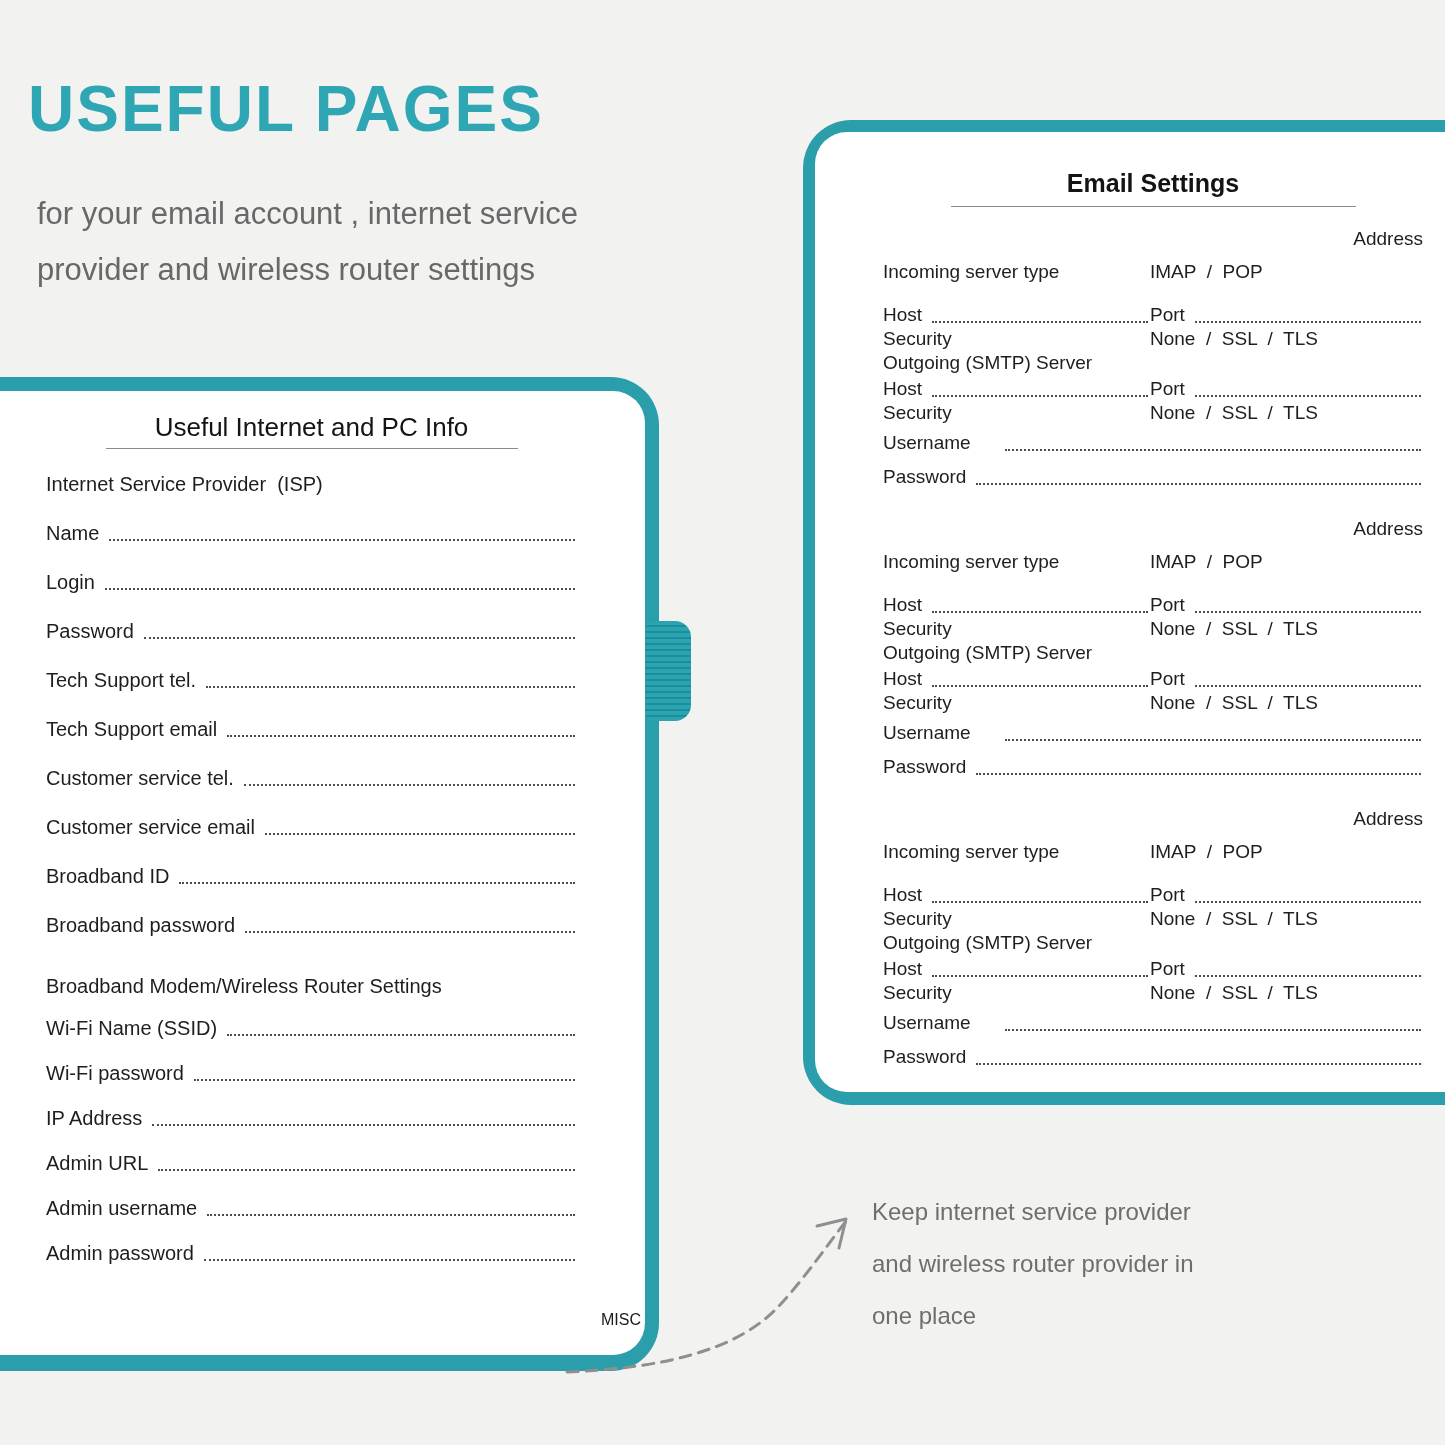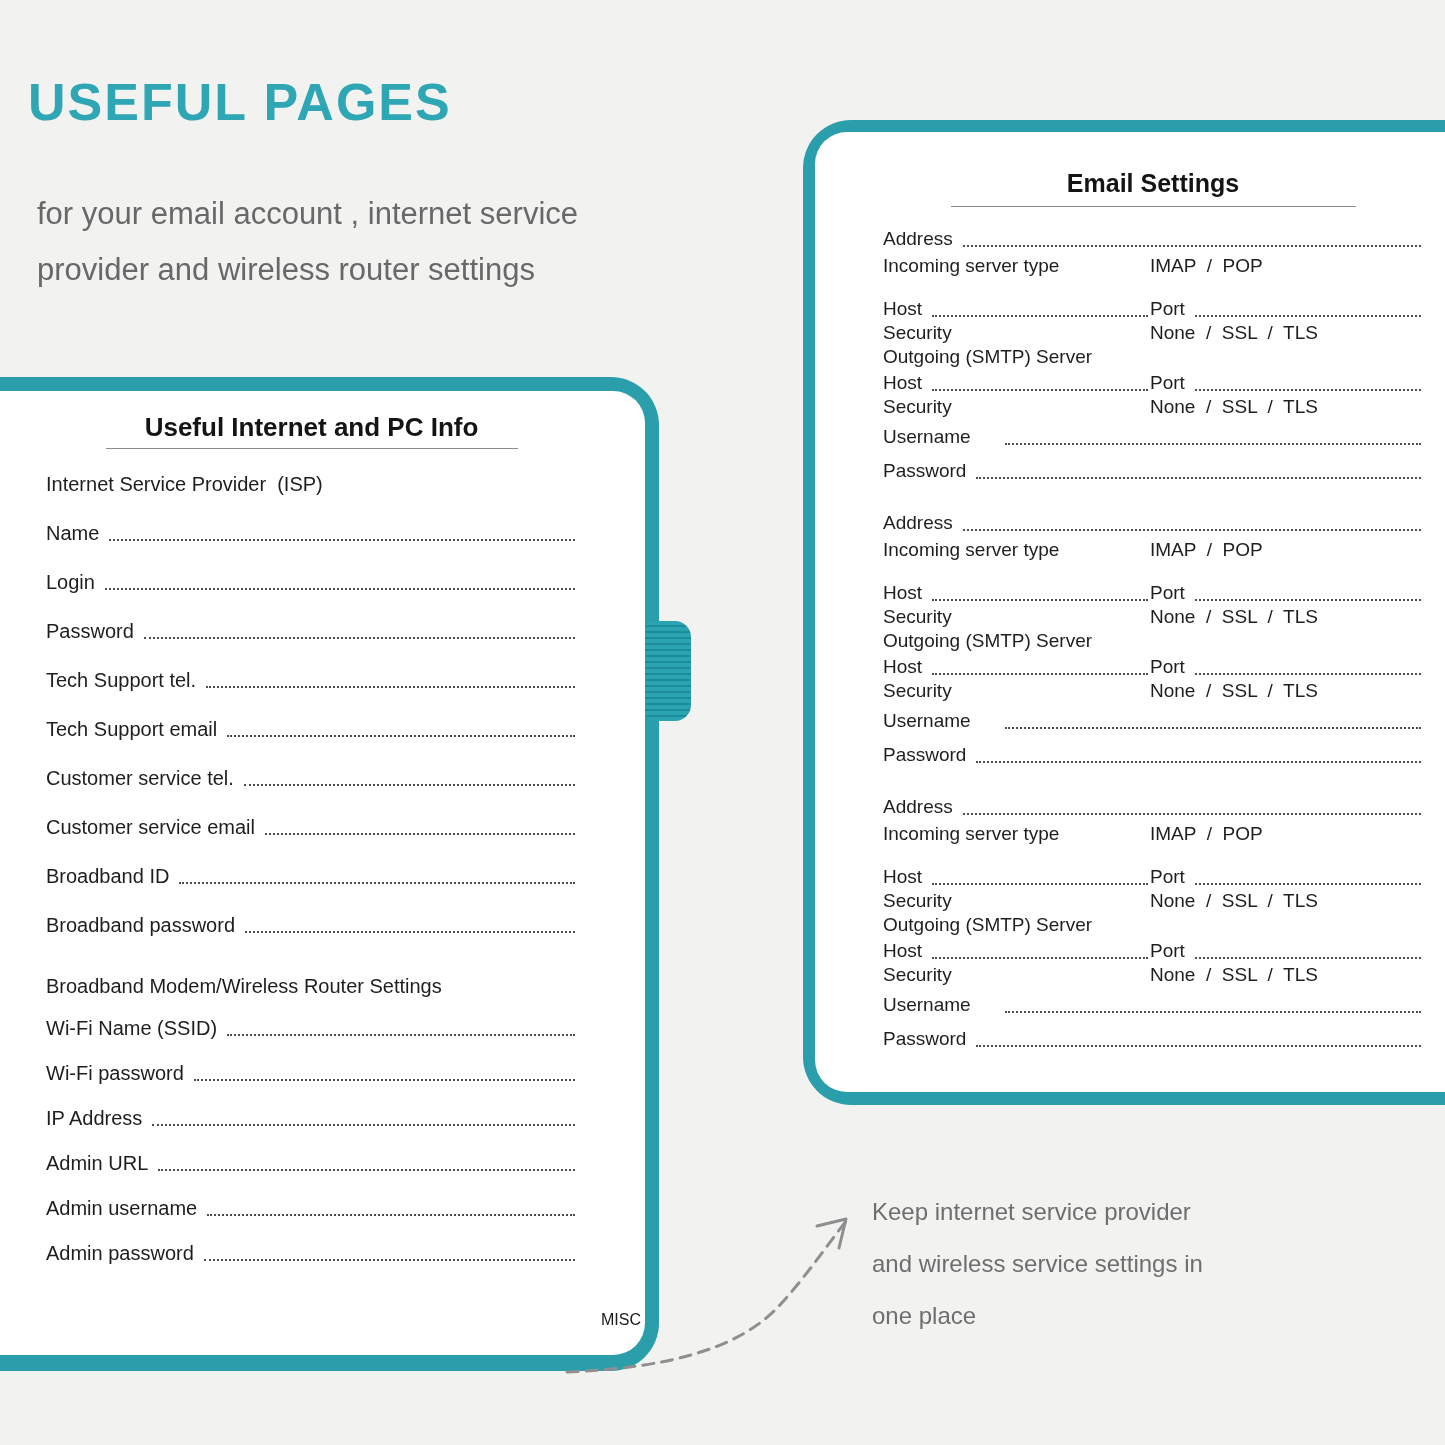--- a/index.html
+++ b/index.html
@@ -11,56 +11,56 @@
     --arrow-gray:#8f8f8f;
     --rule-gray:#8c8c8c;
     --dot-gray:#4c4c4c;
   }
   *{box-sizing:border-box;}
   html,body{margin:0;padding:0;}
   body{font-family:"Liberation Sans",sans-serif;background:var(--background);}
   .stage{position:relative;width:1445px;height:1445px;background:var(--background);overflow:hidden;}
 
   
-  .main-title{position:absolute;left:28px;top:72px;margin:0;font-size:52px;font-weight:bold;
+  .main-title{position:absolute;left:28px;top:72px;margin:0;font-size:64px;font-weight:bold;
     letter-spacing:2px;color:var(--heading-teal);}
   .subtitle{position:absolute;left:37px;top:186px;margin:0;font-size:31px;line-height:56px;color:#686868;}
   .subtitle span{display:block;}
 
   
   .nb-left{position:absolute;left:0;top:377px;width:659px;height:994px;
     background:var(--cover-teal);border-radius:0 48px 48px 0;}
   .paper-left{position:absolute;left:0;top:14px;right:14px;bottom:16px;background:#fff;
     border-radius:0 32px 32px 0;padding:21px 68px 0 46px;}
 
   .nb-right{position:absolute;left:803px;top:120px;width:660px;height:985px;
     background:var(--cover-teal);border-radius:48px 0 0 48px;}
   .paper-right{position:absolute;left:12px;top:12px;right:0;bottom:13px;background:#fff;
     border-radius:32px 0 0 32px;padding:36px 40px 0 68px;}
 
-  .ptitle{margin:0 auto 22px;text-align:center;color:#141414;border-bottom:1px solid var(--rule-gray);font-weight:bold;}
+  .ptitle{margin:0 auto 22px;text-align:center;color:#141414;border-bottom:1px solid var(--rule-gray);}
   .ptitle-left{width:412px;font-size:26px;line-height:30px;padding-bottom:6px;}
   .ptitle-right{width:405px;font-size:25px;line-height:30px;padding-bottom:8px;margin-bottom:20px;font-weight:bold;}
 
   
   .prow{display:flex;align-items:flex-end;line-height:26px;margin-bottom:23px;
     font-size:20px;color:var(--body-text);}
   .prow.tight{margin-bottom:19px;}
   .prow.section-head{margin-top:35px;margin-bottom:16px;}
   .lbl{white-space:pre;}
   .dots{flex:1;border-bottom:2px dotted var(--dot-gray);margin:0 2px 5px 10px;}
   .misc{position:absolute;right:4px;bottom:26px;font-size:16px;color:#1a1a1a;}
 
   
   .eblock{margin-bottom:28px;}
   .erow{display:flex;align-items:flex-end;line-height:24px;font-size:19px;color:var(--body-text);}
   .ecol1{width:267px;flex:none;display:flex;align-items:flex-end;}
   .ecol2{flex:1;display:flex;}
   .erow .dots{margin-bottom:4px;}
-  .mb3{margin-bottom:3px;}  .mb19{margin-bottom:19px;} .mb0{margin-bottom:0;}
+  .mb3{margin-bottom:3px;flex-direction:column;}  .mb19{margin-bottom:19px;} .mb0{margin-bottom:0;}
   .mb2{margin-bottom:2px;}  .mb6{margin-bottom:6px;}   .mb10{margin-bottom:10px;gap:24px;}
 
   
   .pen-loop{position:absolute;left:645px;top:621px;width:46px;height:100px;
     border-radius:10px 16px 16px 10px;
     background:repeating-linear-gradient(180deg,#2ba4b2 0 4px,#1e8d9b 4px 6px);}
 
   
   .arrow{position:absolute;left:555px;top:1198px;width:330px;height:190px;}
   .arrow .dash{fill:none;stroke:var(--arrow-gray);stroke-width:3;stroke-dasharray:11 8;stroke-linecap:round;}
@@ -348,17 +348,17 @@
     </div>
   </div>
 
   <svg class="arrow" viewBox="0 0 330 190" xmlns="http://www.w3.org/2000/svg">
     <path class="dash" d="M12,174 C110,170 183,152 224,108 C250,80 276,42 292,22"></path>
     <path class="head" d="M291,21 L262,28 M291,21 L284,50"></path>
   </svg>
 
   <div class="callout">
     <span>Keep internet service provider</span>
-    <span>and wireless service settings in</span>
+    <span>and wireless router provider in</span>
     <span>one place</span>
   </div>
 
 </div>
 
 </body></html>

